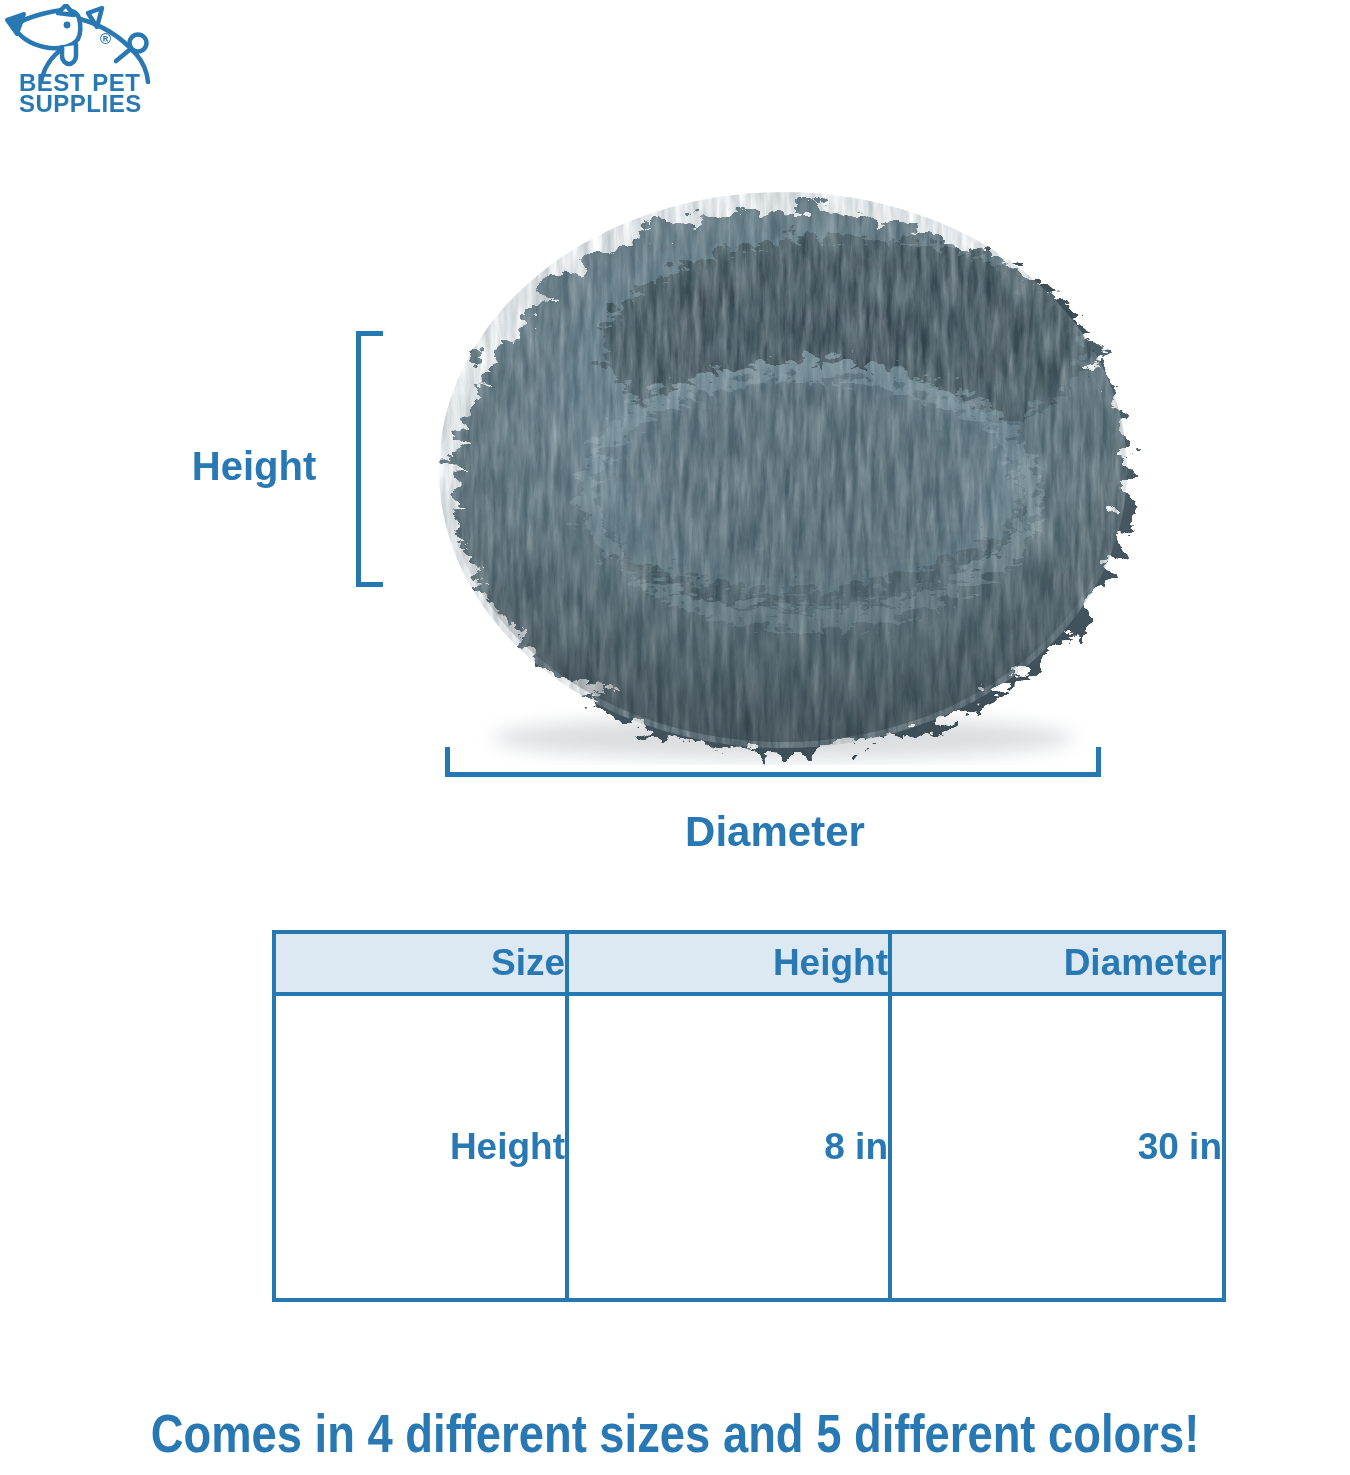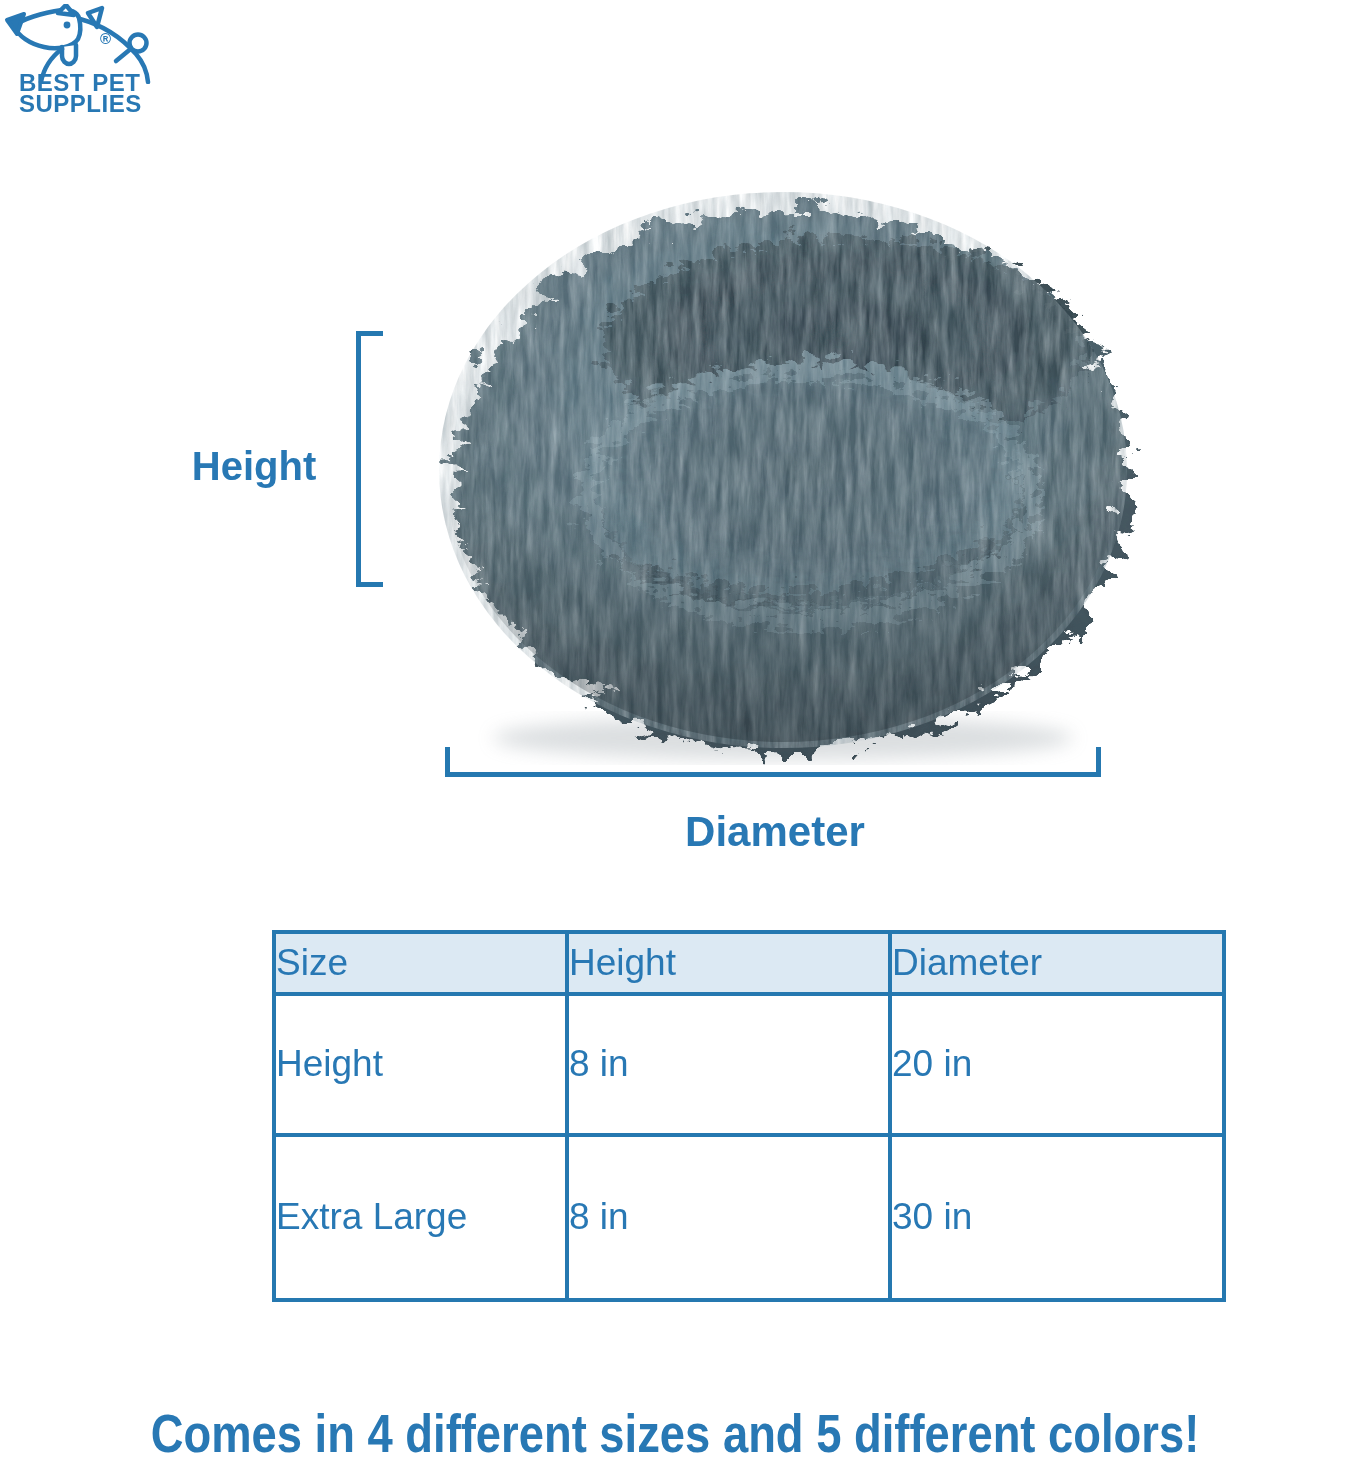--- a/index.html
+++ b/index.html
@@ -42,22 +42,22 @@
     border-left:5px solid var(--line);border-right:5px solid var(--line);border-bottom:5px solid var(--line);
   }
 
   
   .size-table{
     position:absolute;left:272px;top:930px;width:950px;height:372px;
     border-collapse:collapse;table-layout:fixed;
   }
   .size-table th,.size-table td{
     border:4px solid var(--line);
-    text-align:left;vertical-align:middle;
-    font-weight:normal;color:var(--accent);font-size:37px;
+    text-align:right;vertical-align:middle;
+    font-weight:bold;color:var(--accent);font-size:37px;
     padding:0;
   }
   .size-table th{background:var(--header-bg);height:62px;}
   .size-table tr.r1 td{height:68px;}
   .size-table tr.r2 td{height:78px;}
   .size-table tr.r3 td{height:76px;}
   .size-table tr.r4 td{height:80px;}
 
   
   .footer-headline{
@@ -185,25 +185,20 @@
       <tr>
         <th>Size</th>
         <th>Height</th>
         <th>Diameter</th>
       </tr>
     </thead>
     <tbody>
       <tr class="r1">
         <td>Height</td>
         <td>8 in</td>
-        <td>20 in</td>
-      </tr>
-      <tr class="r4">
-        <td>Extra Large</td>
-        <td>8 in</td>
         <td>30 in</td>
       </tr>
     </tbody>
   </table>
 
   <div class="footer-headline">Comes in 4 different sizes and 5 different colors!</div>
 
 </div>
 
 </body></html>

